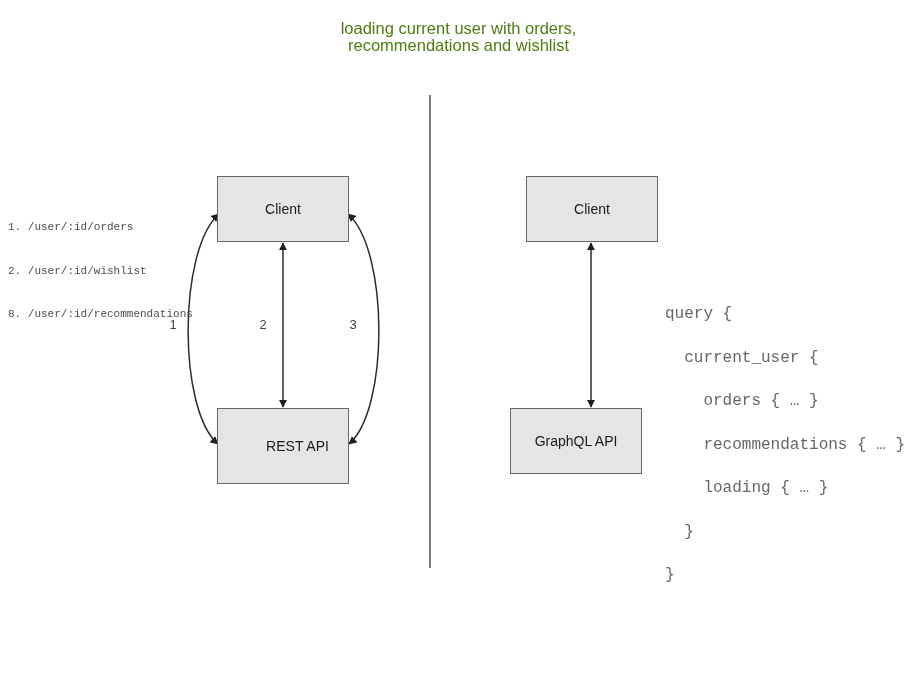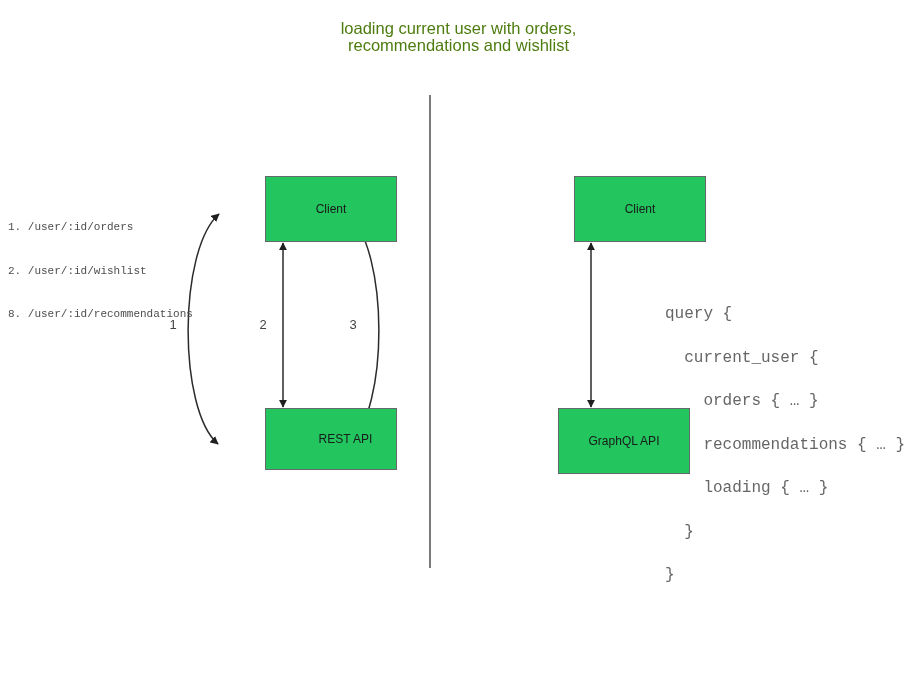--- a/index.html
+++ b/index.html
@@ -64,32 +64,31 @@
     line-height: 14.5px;
     color: #666666;
     white-space: pre;
   }
   .query-line { white-space: pre; }
 
   
   .node {
     position: absolute;
     box-sizing: border-box;
-    background: #22c55e;
+    background: #e5e5e5;
     border: 1.6px solid #67686b;
     display: flex;
     align-items: center;
     justify-content: center;
     font-family: "Liberation Sans", sans-serif;
-    font-size: 12px;
+    font-size: 14px;
     color: #1a1a1a;
-    margin-left: 48px;
   }
   .node-rest-client   { left: 217px; top: 176px; width: 132px; height: 66px; }
-  .node-rest-api      { left: 217px; top: 408px; width: 132px; height: 62px; padding-left: 29px; }
+  .node-rest-api      { left: 217px; top: 408px; width: 132px; height: 76px; padding-left: 29px; }
   .node-gql-client    { left: 526px; top: 176px; width: 132px; height: 66px; }
   .node-gql-api       { left: 510px; top: 408px; width: 132px; height: 66px; }
 
   
   .edge-label {
     position: absolute;
     font-family: "Liberation Sans", sans-serif;
     font-size: 13px;
     color: #444444;
     text-align: center;

